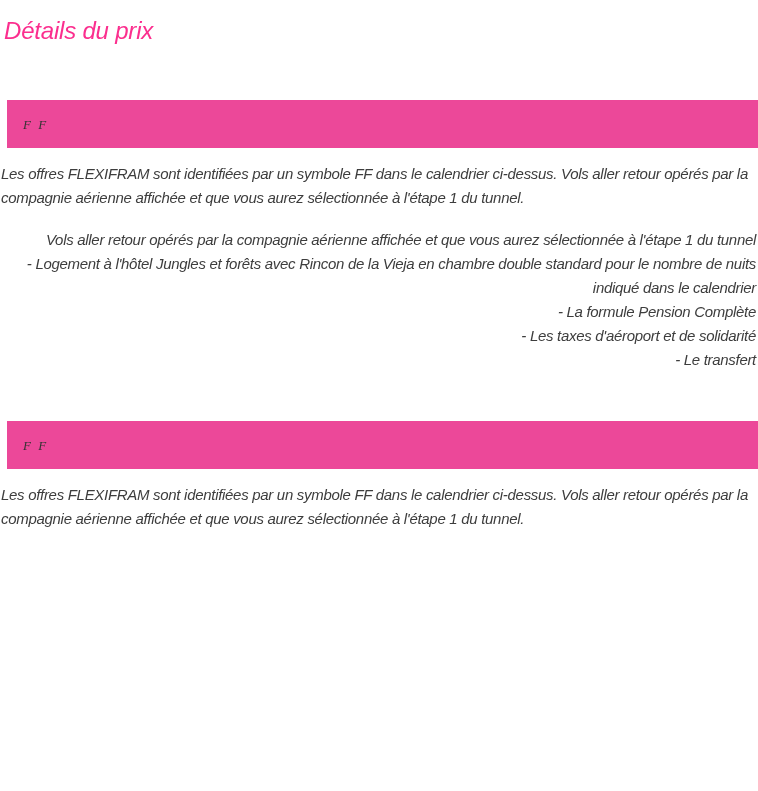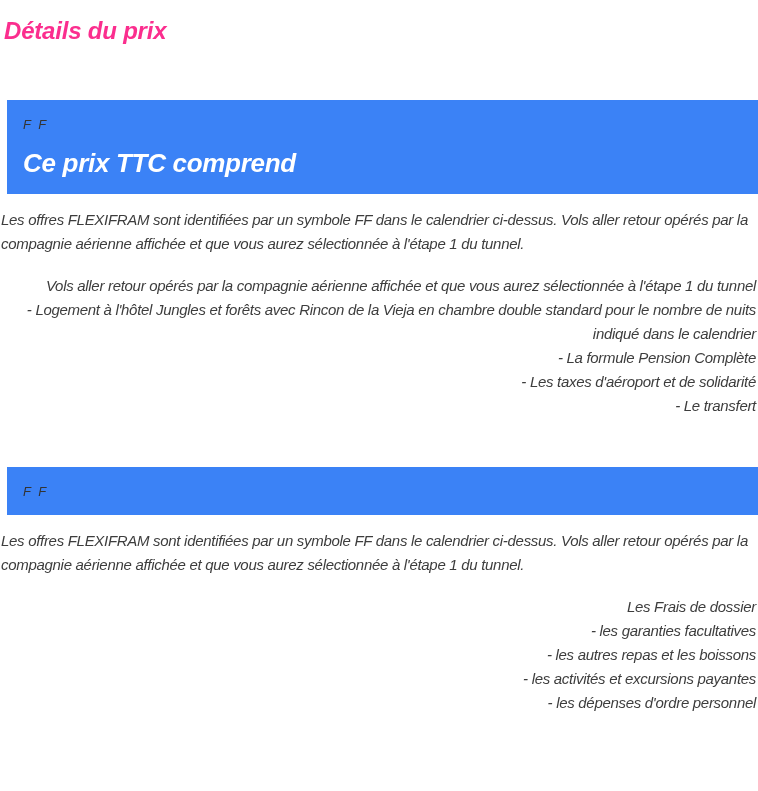--- a/index.html
+++ b/index.html
@@ -12,31 +12,32 @@
     font-family: "Liberation Sans", sans-serif;
     font-style: italic;
     -webkit-font-smoothing: antialiased;
     overflow: hidden;
     height: 791px;
   }
   .page-title {
     margin: 16px 0 0 4px;
     font-size: 24px;
     line-height: 30px;
-    font-weight: 700;
+    font-weight: 400;
     font-style: italic;
     color: #fb2e8e;
     letter-spacing: -0.2px;
   }
   .section-banner {
-    background: #3b82f6;
+    background: #ec4899;
     margin-left: 7px;
     margin-right: 0;
     padding: 16px 16px 14px 16px;
     box-sizing: border-box;
+    font-family: Liberation Serif, serif;
   }
   .banner-first { margin-top: 54px; }
   .banner-second { margin-top: 49px; }
   .ff-badge {
     display: block;
     font-size: 13px;
     line-height: 18px;
     letter-spacing: 2px;
     color: #333333;
     font-style: italic;
@@ -68,33 +69,27 @@
   }
 </style>
 </head>
 <body>
 
 <h1 class="page-title">Détails du prix</h1>
 
 <section>
   <div class="section-banner banner-first">
     <span class="ff-badge">F F</span>
-    <h2 class="section-heading">Ce prix TTC comprend</h2>
   </div>
   <p class="body-paragraph intro-paragraph">Les offres FLEXIFRAM sont identifiées par un symbole FF dans le calendrier ci-dessus. Vols aller retour opérés par la compagnie aérienne affichée et que vous aurez sélectionnée à l'étape 1 du tunnel.</p>
   <p class="body-paragraph details-paragraph">Vols aller retour opérés par la compagnie aérienne affichée et que vous aurez sélectionnée à l'étape 1 du tunnel
 - Logement à l'hôtel Jungles et forêts avec Rincon de la Vieja en chambre double standard pour le nombre de nuits indiqué dans le calendrier
 - La formule Pension Complète
 - Les taxes d'aéroport et de solidarité
 - Le transfert</p>
 </section>
 
 <section>
   <div class="section-banner banner-second">
     <span class="ff-badge">F F</span>
   </div>
   <p class="body-paragraph intro-paragraph">Les offres FLEXIFRAM sont identifiées par un symbole FF dans le calendrier ci-dessus. Vols aller retour opérés par la compagnie aérienne affichée et que vous aurez sélectionnée à l'étape 1 du tunnel.</p>
-  <p class="body-paragraph details-paragraph">Les Frais de dossier
-- les garanties facultatives
-- les autres repas et les boissons
-- les activités et excursions payantes
-- les dépenses d'ordre personnel</p>
 </section>
 
 </body></html>

